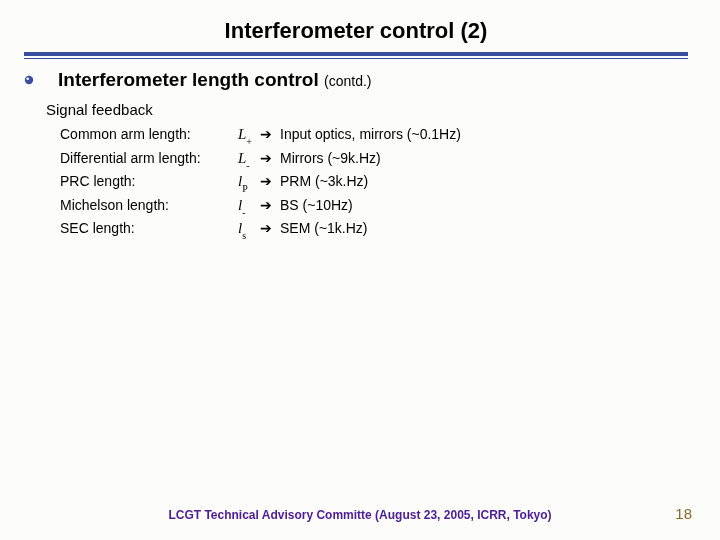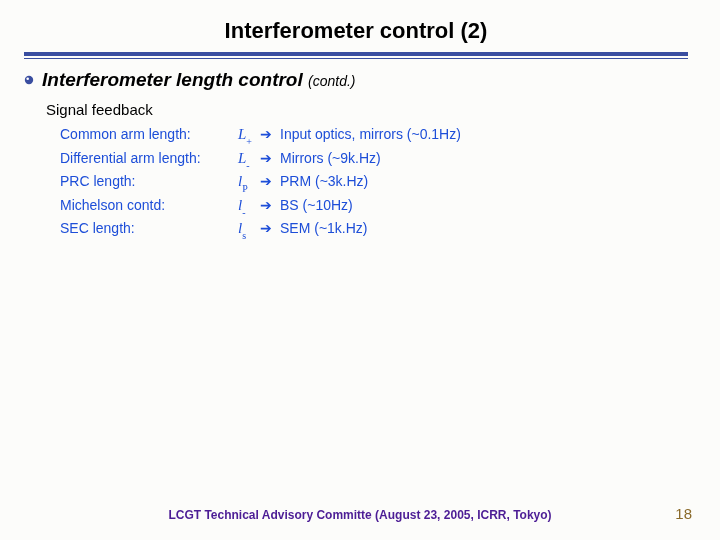--- a/index.html
+++ b/index.html
@@ -29,23 +29,22 @@
   .rule {
     height: 0;
     border-top: 4px solid #3a4ea0;
     border-bottom: 1px solid #3a4ea0;
     padding-top: 2px;
     margin: 0 0 10px 0;
   }
   .section {
     display: flex;
     align-items: center;
-    gap: 8px;
+    gap: 24px;
     margin-top: 4px;
-    font-style: italic;
   }
   .bullet-dot {
     width: 10px;
     height: 10px;
     display: inline-block;
     position: relative;
   }
   .bullet-dot svg { display: block; }
   .section-heading {
     font-size: 19px;
@@ -57,21 +56,21 @@
   }
   .sub-heading {
     font-size: 15px;
     font-weight: normal;
     margin: 10px 0 6px 22px;
   }
   .content {
     margin-left: 36px;
     font-size: 14px;
     line-height: 1.45;
-    color: #1d4ed8;
+    color: #000000;
   }
   .row {
     display: flex;
     align-items: baseline;
   }
   .col-label {
     width: 178px;
     flex: 0 0 178px;
   }
   .col-sym {
@@ -162,21 +161,21 @@
     </div>
 
     <div class="row">
       <span class="col-label">PRC length:</span>
       <span class="col-sym"><span>l</span><span class="sub">P</span></span>
       <span class="col-arrow">➔</span>
       <span class="col-dest">PRM (~3k.Hz)</span>
     </div>
 
     <div class="row">
-      <span class="col-label">Michelson contd:</span>
+      <span class="col-label">Michelson length:</span>
       <span class="col-sym"><span>l</span><span class="sub">-</span></span>
       <span class="col-arrow">➔</span>
       <span class="col-dest">BS (~10Hz)</span>
     </div>
 
     <div class="row">
       <span class="col-label">SEC length:</span>
       <span class="col-sym"><span>l</span><span class="sub">s</span></span>
       <span class="col-arrow">➔</span>
       <span class="col-dest">SEM (~1k.Hz)</span>

